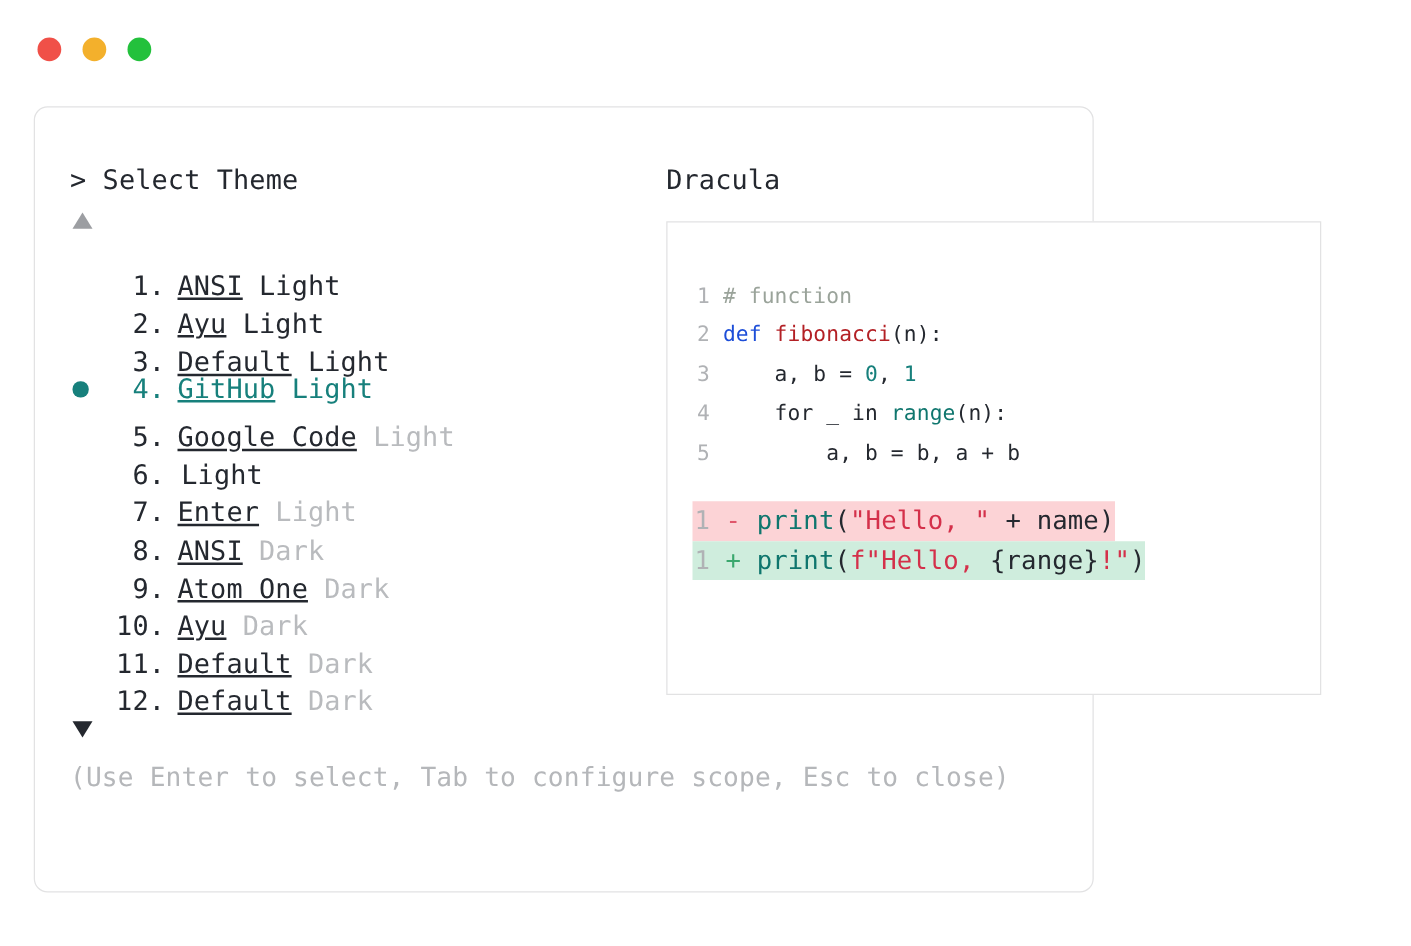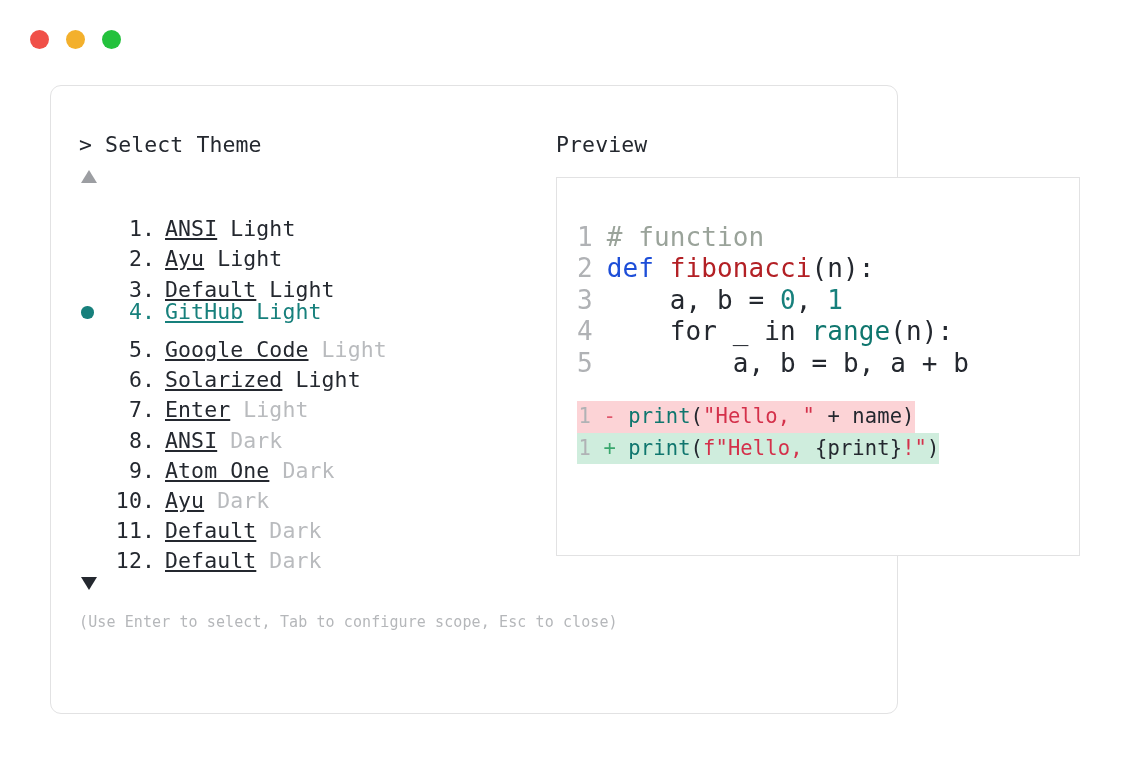--- a/index.html
+++ b/index.html
@@ -28,21 +28,21 @@
     height: 19px;
     border-radius: 50%;
   }
   .dot.red    { background: #f05048; }
   .dot.yellow { background: #f3b02c; }
   .dot.green  { background: #23c13c; }
 
   
   #panel {
     position: absolute;
-    left: 50px;
+    left: 27px;
     top: 85px;
     width: 848px;
     height: 629px;
     box-sizing: border-box;
     border: 1.5px solid #e2e2e3;
     border-radius: 11px;
     background: #ffffff;
   }
 
   #panel-inner {
@@ -131,21 +131,21 @@
 
   .theme-row.selected .num-cell,
   .theme-row.selected .name-cell,
   .theme-row.selected .variant { color: #17807c; }
 
   
   #hint {
     position: absolute;
     left: 28px;
     top: 523px;
-    font-size: 15px;
+    font-size: 21px;
     line-height: 26px;
     color: #b5b7ba;
     white-space: pre;
     letter-spacing: 0.1px;
   }
 
   
   #preview-box {
     margin-top: 19px;
     width: 524px;
@@ -155,21 +155,21 @@
     background: #ffffff;
     position: relative;
   }
   #code {
     position: absolute;
     left: 20px;
     top: 44px;
     right: 4px;
   }
   .code-line {
-    font-size: 26px;
+    font-size: 17px;
     line-height: 31.4px;
     height: 31.4px;
     white-space: pre;
     color: #24282f;
     letter-spacing: 0.1px;
   }
   .ln {
     color: #b0b2b5;
     display: inline-block;
     width: 14px;
@@ -216,48 +216,48 @@
       <div id="arrow-up-wrap">
         <div class="arrow arrow-up"></div>
       </div>
 
       <div id="theme-list">
           <div class="theme-row"><div class="bullet-cell"></div><div class="num-cell">1.</div><div class="name-cell">ANSI</div><div class="variant"> Light</div></div>
           <div class="theme-row"><div class="bullet-cell"></div><div class="num-cell">2.</div><div class="name-cell">Ayu</div><div class="variant"> Light</div></div>
           <div class="theme-row"><div class="bullet-cell"></div><div class="num-cell">3.</div><div class="name-cell">Default</div><div class="variant"> Light</div></div>
           <div class="theme-row selected"><div class="bullet-cell"><div class="bullet"></div></div><div class="num-cell">4.</div><div class="name-cell">GitHub</div><div class="variant"> Light</div></div>
           <div class="theme-row"><div class="bullet-cell"></div><div class="num-cell">5.</div><div class="name-cell">Google Code</div><div class="variant dim"> Light</div></div>
-          <div class="theme-row"><div class="bullet-cell"></div><div class="num-cell">6.</div><div class="name-cell">Solarized</div><div class="variant"> Light</div></div>
+          <div class="theme-row"><div class="bullet-cell"></div><div class="num-cell">6.</div><div class="variant"> Light</div></div>
           <div class="theme-row"><div class="bullet-cell"></div><div class="num-cell">7.</div><div class="name-cell">Enter</div><div class="variant dim"> Light</div></div>
           <div class="theme-row"><div class="bullet-cell"></div><div class="num-cell">8.</div><div class="name-cell">ANSI</div><div class="variant dim"> Dark</div></div>
           <div class="theme-row"><div class="bullet-cell"></div><div class="num-cell">9.</div><div class="name-cell">Atom One</div><div class="variant dim"> Dark</div></div>
           <div class="theme-row"><div class="bullet-cell"></div><div class="num-cell">10.</div><div class="name-cell">Ayu</div><div class="variant dim"> Dark</div></div>
           <div class="theme-row"><div class="bullet-cell"></div><div class="num-cell">11.</div><div class="name-cell">Default</div><div class="variant dim"> Dark</div></div>
           <div class="theme-row"><div class="bullet-cell"></div><div class="num-cell">12.</div><div class="name-cell">Default</div><div class="variant dim"> Dark</div></div>
         </div>
 
       <div id="arrow-down-wrap">
         <div class="arrow arrow-down"></div>
       </div>
     </div>
 
     <div class="col-right">
-      <div class="heading">Preview</div>
+      <div class="heading">Dracula</div>
       <div id="preview-box">
         <div id="code">
           <div id="code-lines">
               <div class="code-line"><span class="ln">1</span> <span class="tok-comment"># function</span></div>
               <div class="code-line"><span class="ln">2</span> <span class="tok-kw">def </span><span class="tok-fn">fibonacci</span><span class="tok-plain">(n):</span></div>
               <div class="code-line"><span class="ln">3</span> <span class="tok-plain">    a, b = </span><span class="tok-num">0</span><span class="tok-plain">, </span><span class="tok-num">1</span></div>
               <div class="code-line"><span class="ln">4</span> <span class="tok-plain">    for _ in </span><span class="tok-builtin">range</span><span class="tok-plain">(n):</span></div>
               <div class="code-line"><span class="ln">5</span> <span class="tok-plain">        a, b = b, a + b</span></div>
             </div>
           <div id="diff">
               <div class="diff-line minus"><span class="ln">1</span> <span class="diff-mark minus">-</span> <span class="tok-builtin">print</span><span class="tok-plain">(</span><span class="tok-str">"Hello, "</span><span class="tok-plain"> + name)</span></div>
-              <div class="diff-line plus"><span class="ln">1</span> <span class="diff-mark plus">+</span> <span class="tok-builtin">print</span><span class="tok-plain">(</span><span class="tok-str">f"Hello, </span><span class="tok-plain">{print}</span><span class="tok-str">!"</span><span class="tok-plain">)</span></div>
+              <div class="diff-line plus"><span class="ln">1</span> <span class="diff-mark plus">+</span> <span class="tok-builtin">print</span><span class="tok-plain">(</span><span class="tok-str">f"Hello, </span><span class="tok-plain">{range}</span><span class="tok-str">!"</span><span class="tok-plain">)</span></div>
             </div>
         </div>
       </div>
     </div>
 
     <div id="hint">(Use Enter to select, Tab to configure scope, Esc to close)</div>
 
   </div>
 </div>
 

